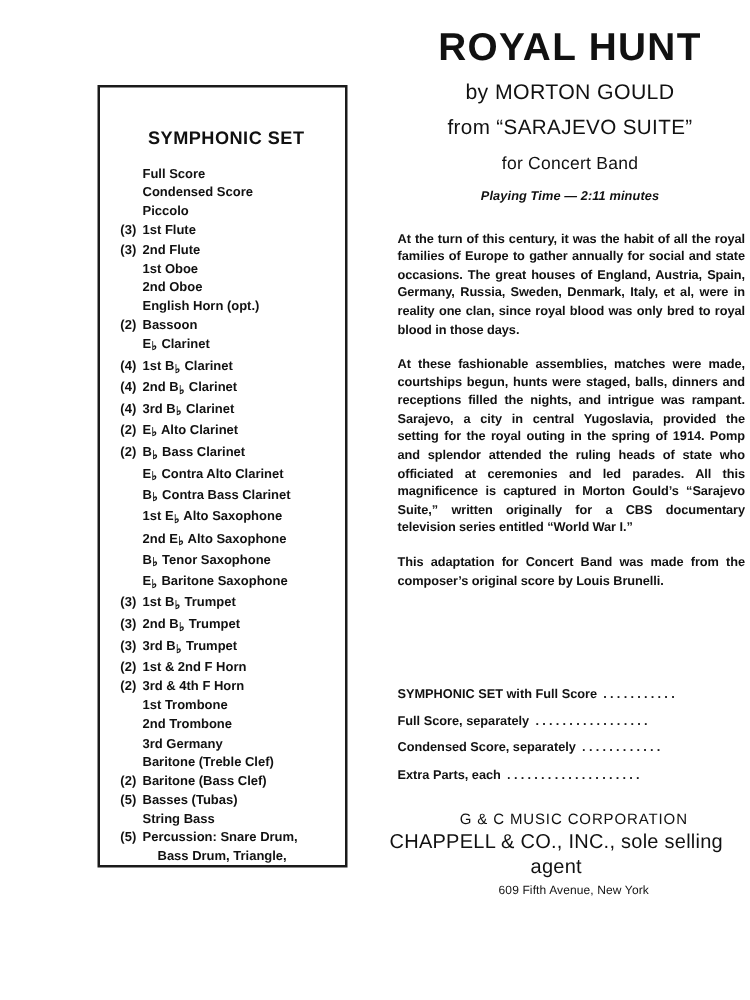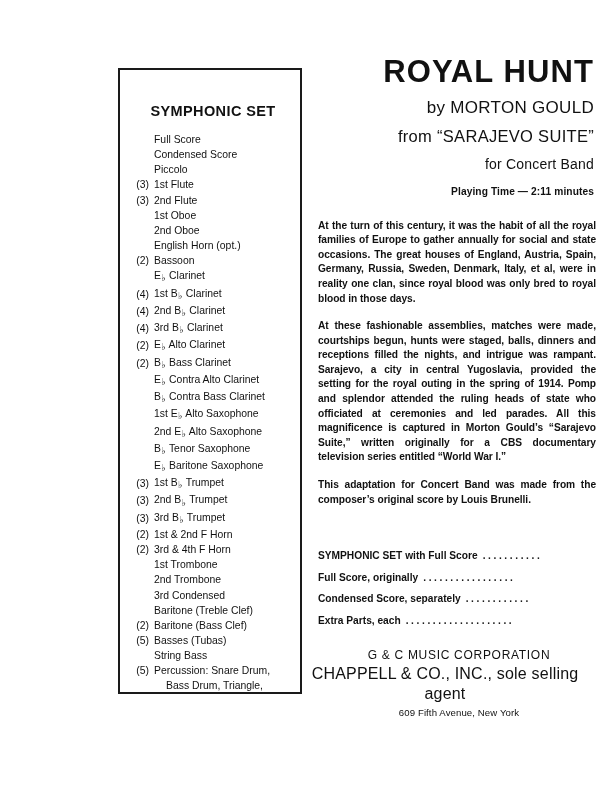--- a/index.html
+++ b/index.html
@@ -14,47 +14,46 @@
     font-family: "Liberation Sans", sans-serif;
     color: #111111;
     overflow: hidden;
   }
 
   
   #instrumentation-box {
     position: absolute;
     left: 78px;
     top: 68px;
-    width: 184px;
+    width: 200px;
     height: 626px;
     border: 2px solid #1a1a1a;
     box-sizing: border-box;
     background: #ffffff;
-    margin-left: 40px;
   }
 
   #set-heading {
     font-size: 14.5px;
     font-weight: bold;
     letter-spacing: 0.4px;
     text-align: center;
     margin-top: 33px;
     margin-left: 6px;
   }
 
   #instrument-list {
     margin-top: 13px;
     padding: 0 0 0 0;
   }
 
   .instr-row {
     display: flex;
-    align-items: center;
+    align-items: flex-start;
     font-size: 10.4px;
-    font-weight: normal;
+    font-weight: bold;
     line-height: 15.15px;
     white-space: nowrap;
   }
   .instr-qty {
     width: 34px;
     min-width: 34px;
     text-align: right;
     padding-right: 5px;
     box-sizing: border-box;
   }
@@ -74,24 +73,23 @@
   
   #right-column {
     position: absolute;
     left: 318px;
     top: 0;
     width: 282px;
     height: 800px;
   }
 
   #title-block {
-    text-align: right;
+    text-align: center;
     padding-right: 6px;
     padding-top: 22px;
-    margin-top: 34px;
   }
   #main-title {
     font-size: 31px;
     font-weight: bold;
     letter-spacing: 1.1px;
     line-height: 1.05;
   }
   #subtitle-from {
     font-size: 16.5px;
     margin-top: 9px;
@@ -105,20 +103,21 @@
   #ensemble-line {
     font-size: 14px;
     margin-top: 10px;
     letter-spacing: 0.2px;
   }
   #playing-time {
     font-size: 10.2px;
     font-weight: bold;
     margin-top: 14px;
     letter-spacing: 0.1px;
+    font-style: italic;
   }
 
   #program-notes {
     margin-top: 22px;
     padding-right: 4px;
   }
   .note-para {
     font-size: 10.2px;
     line-height: 14.6px;
     text-align: justify;
@@ -290,21 +289,21 @@
       <div class="instr-row">
         <span class="instr-qty"></span>
         <span class="instr-name">1st Trombone</span>
       </div>
       <div class="instr-row">
         <span class="instr-qty"></span>
         <span class="instr-name">2nd Trombone</span>
       </div>
       <div class="instr-row">
         <span class="instr-qty"></span>
-        <span class="instr-name">3rd Condensed</span>
+        <span class="instr-name">3rd Germany</span>
       </div>
       <div class="instr-row">
         <span class="instr-qty"></span>
         <span class="instr-name">Baritone (Treble Clef)</span>
       </div>
       <div class="instr-row">
         <span class="instr-qty">(2)</span>
         <span class="instr-name">Baritone (Bass Clef)</span>
       </div>
       <div class="instr-row">
@@ -341,21 +340,21 @@
       <p class="note-para">At these fashionable assemblies, matches were made, courtships begun, hunts were staged, balls, dinners and receptions filled the nights, and intrigue was rampant. Sarajevo, a city in central Yugoslavia, provided the setting for the royal outing in the spring of 1914. Pomp and splendor attended the ruling heads of state who officiated at ceremonies and led parades. All this magnificence is captured in Morton Gould’s “Sarajevo Suite,” written originally for a CBS documentary television series entitled “World War I.”</p>
       <p class="note-para">This adaptation for Concert Band was made from the composer’s original score by Louis Brunelli.</p>
     </div>
 
   <div id="price-list">
       <div class="price-row">
         <span class="price-label">SYMPHONIC SET with Full Score</span>
         <span class="price-leader">...........</span>
       </div>
       <div class="price-row">
-        <span class="price-label">Full Score, originally</span>
+        <span class="price-label">Full Score, separately</span>
         <span class="price-leader">.................</span>
       </div>
       <div class="price-row">
         <span class="price-label">Condensed Score, separately</span>
         <span class="price-leader">............</span>
       </div>
       <div class="price-row">
         <span class="price-label">Extra Parts, each</span>
         <span class="price-leader">....................</span>
       </div>

